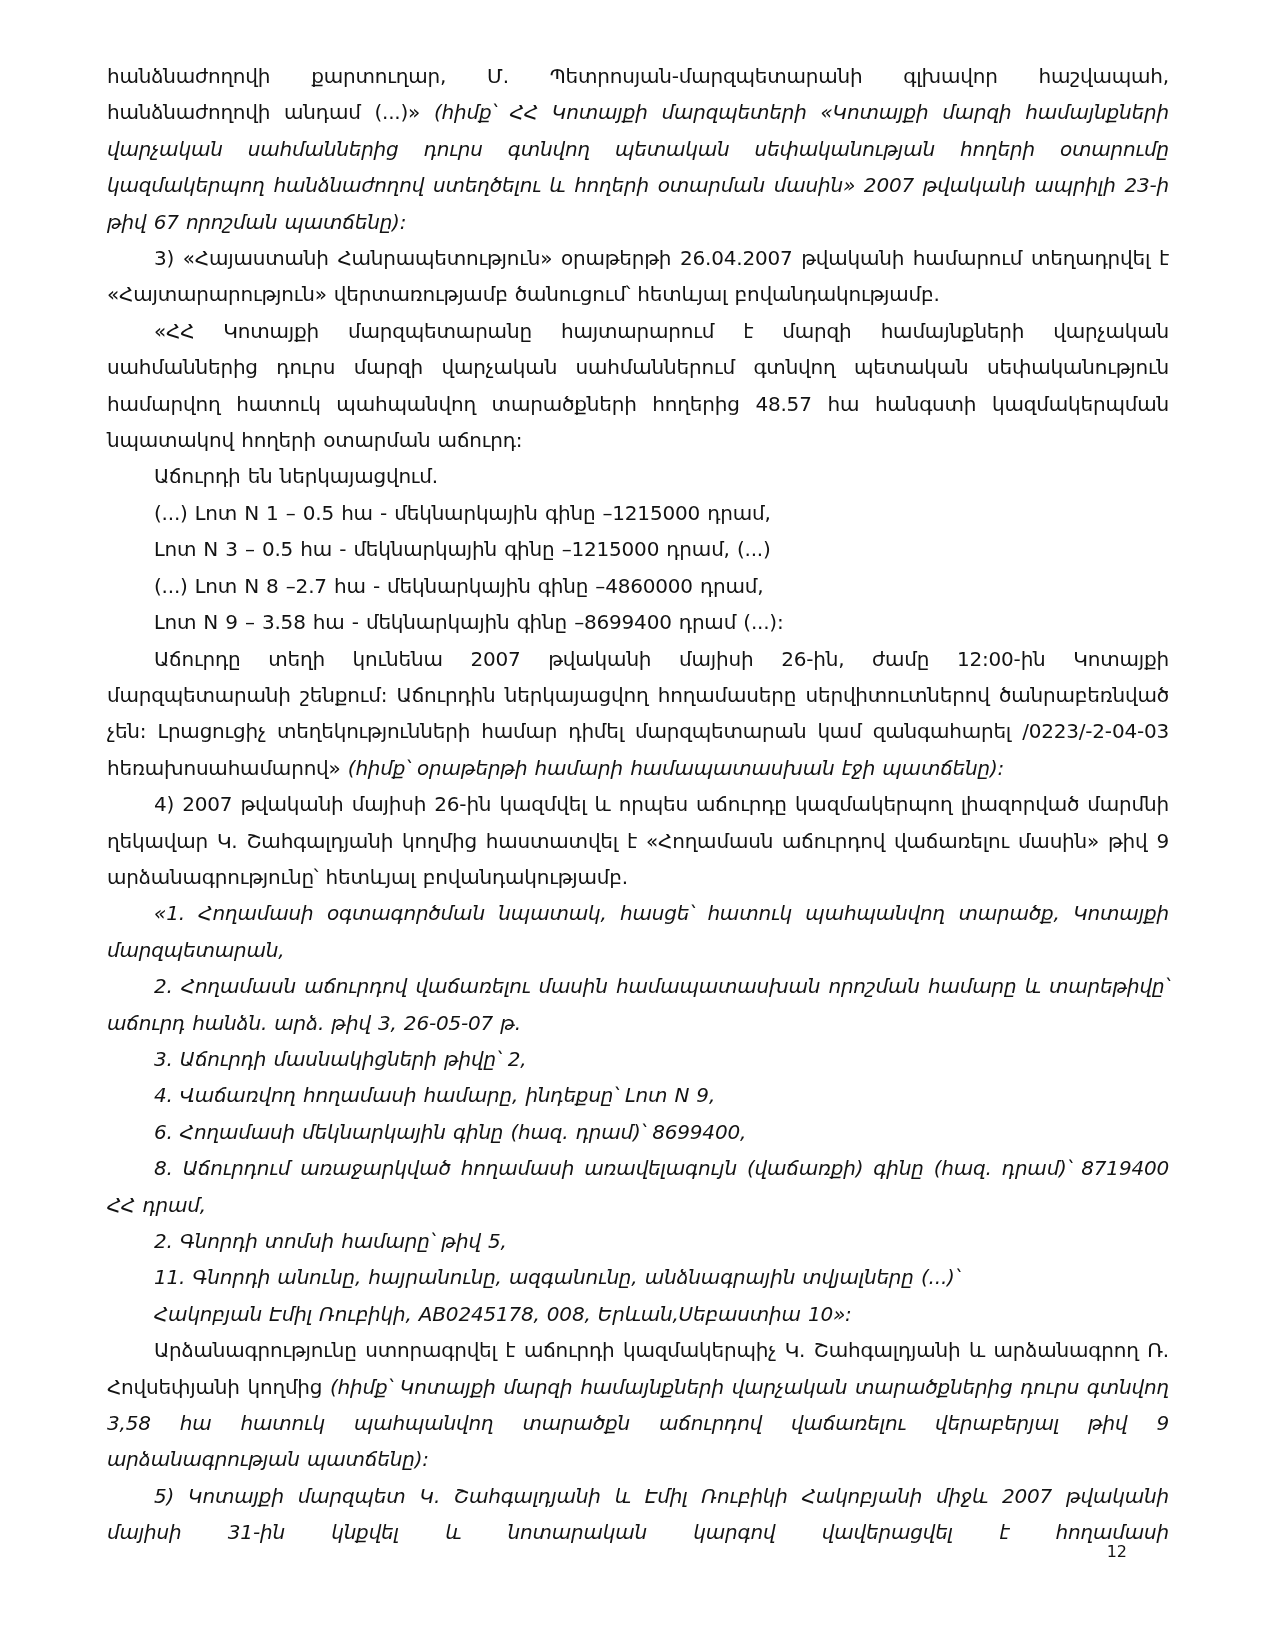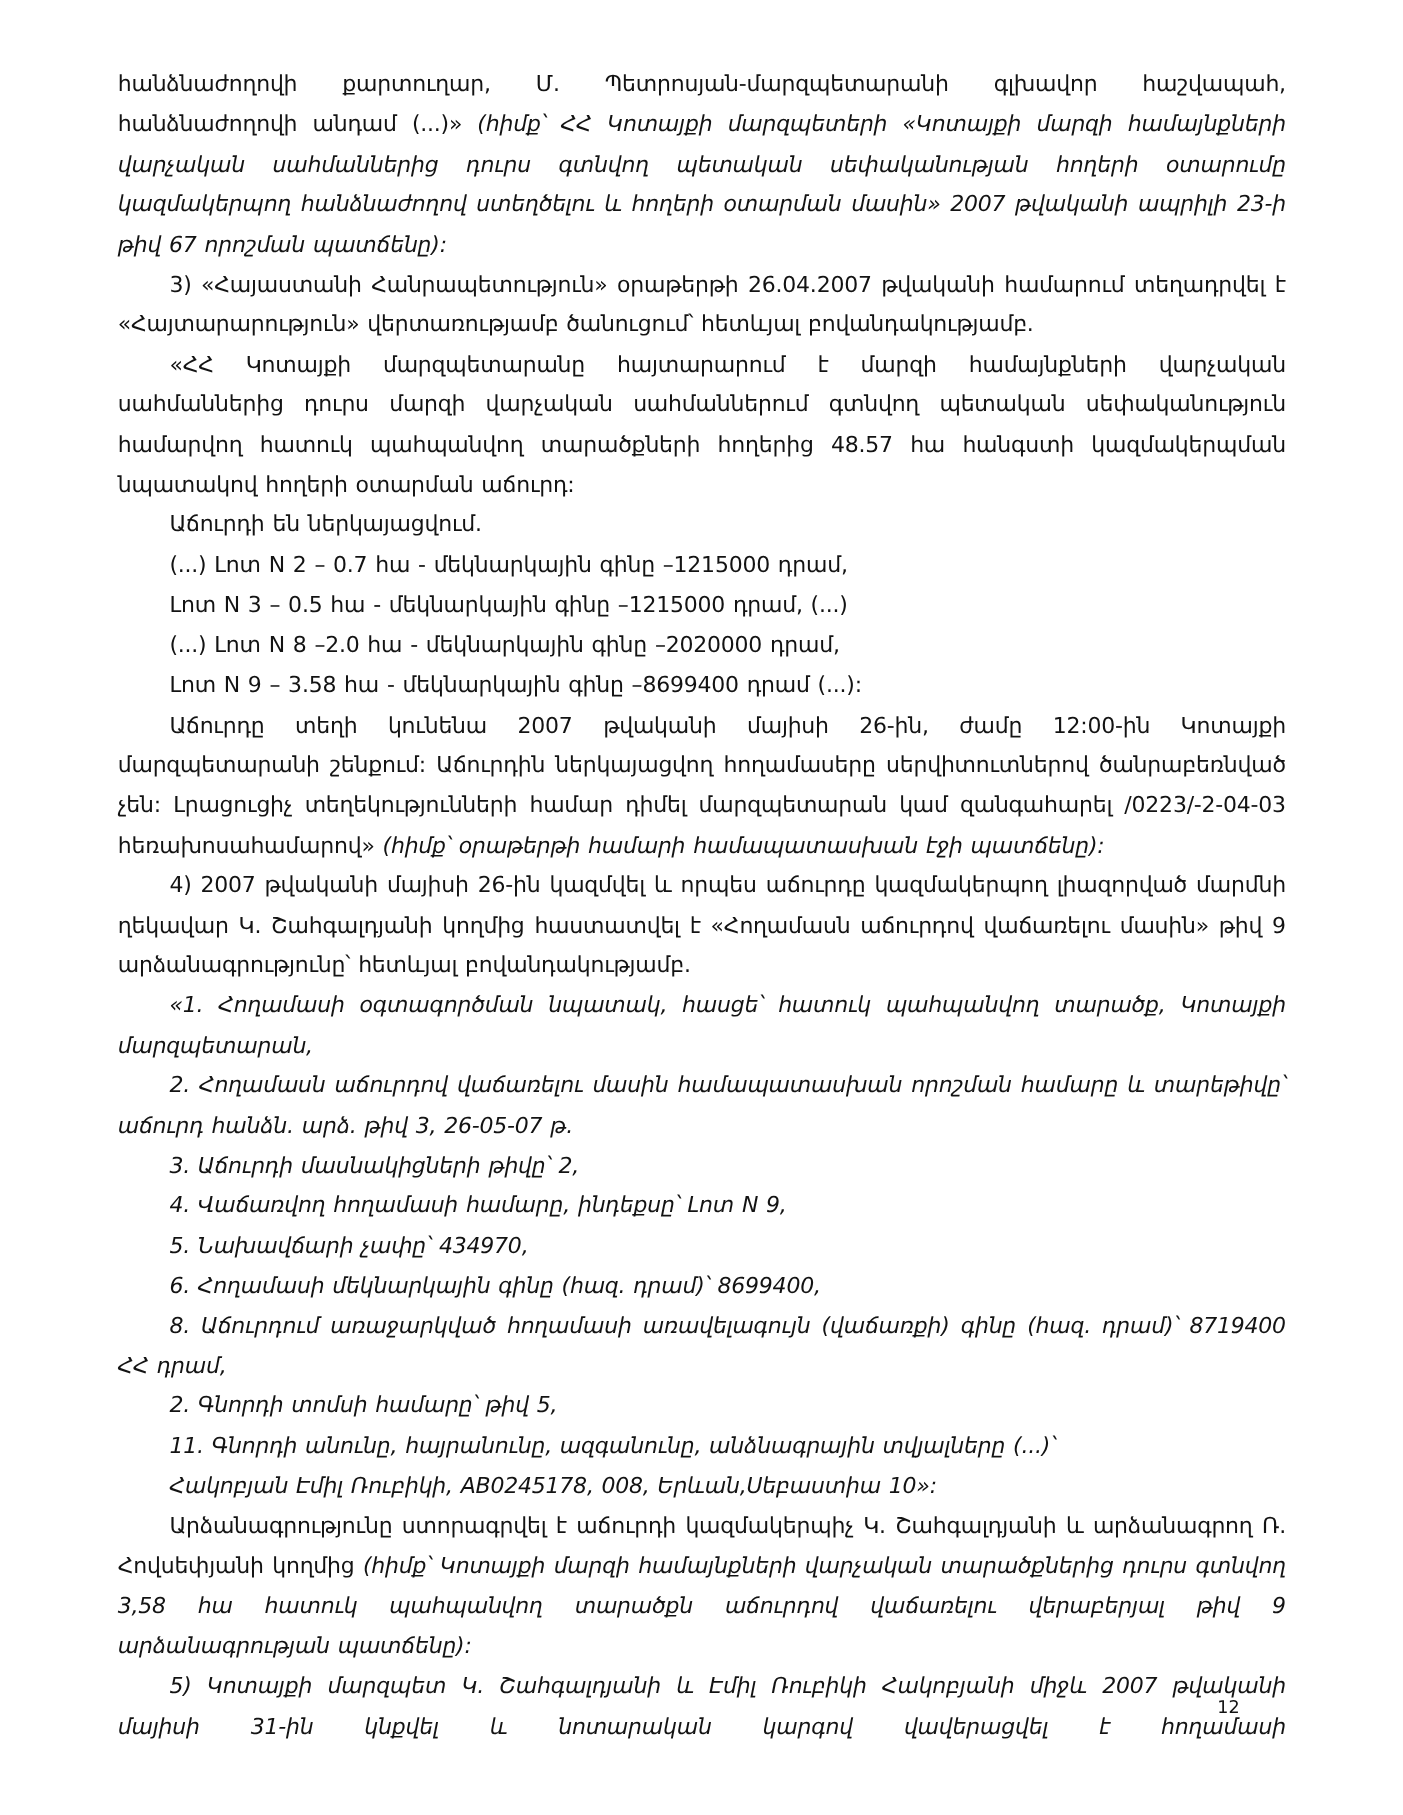--- a/index.html
+++ b/index.html
@@ -49,41 +49,40 @@
   <div class="content">
 
     <p class="para"><span>հանձնաժողովի քարտուղար, Մ. Պետրոսյան-մարզպետարանի գլխավոր հաշվապահ, հանձնաժողովի անդամ (...)» </span><span class="it">(հիմք՝ ՀՀ Կոտայքի մարզպետերի «Կոտայքի մարզի համայնքների վարչական սահմաններից դուրս գտնվող պետական սեփականության հողերի օտարումը կազմակերպող հանձնաժողով ստեղծելու և հողերի օտարման մասին» 2007 թվականի ապրիլի 23-ի թիվ 67 որոշման պատճենը):</span></p>
 
     <p class="para ind"><span>3) «Հայաստանի Հանրապետություն» օրաթերթի 26.04.2007 թվականի համարում տեղադրվել է «Հայտարարություն» վերտառությամբ ծանուցում՝ հետևյալ բովանդակությամբ.</span></p>
 
     <p class="para ind"><span>«ՀՀ Կոտայքի մարզպետարանը հայտարարում է մարզի համայնքների վարչական սահմաններից դուրս մարզի վարչական սահմաններում գտնվող պետական սեփականություն համարվող հատուկ պահպանվող տարածքների հողերից 48.57 հա հանգստի կազմակերպման նպատակով հողերի օտարման աճուրդ:</span></p>
 
     <p class="para ind"><span>Աճուրդի են ներկայացվում.</span></p>
 
-    <p class="para ind"><span>(...) Լոտ N 2 – 0.7 հա - մեկնարկային գինը –1215000 դրամ,</span></p>
+    <p class="para ind"><span>(...) Լոտ N 1 – 0.5 հա - մեկնարկային գինը –1215000 դրամ,</span></p>
 
     <p class="para ind"><span>Լոտ N 3 – 0.5 հա - մեկնարկային գինը –1215000 դրամ, (...)</span></p>
 
-    <p class="para ind"><span>(...) Լոտ N 8 –2.0 հա - մեկնարկային գինը –2020000 դրամ,</span></p>
+    <p class="para ind"><span>(...) Լոտ N 8 –2.7 հա - մեկնարկային գինը –4860000 դրամ,</span></p>
 
     <p class="para ind"><span>Լոտ N 9 – 3.58 հա - մեկնարկային գինը –8699400 դրամ (...):</span></p>
 
     <p class="para ind"><span>Աճուրդը տեղի կունենա 2007 թվականի մայիսի 26-ին, ժամը 12:00-ին Կոտայքի մարզպետարանի շենքում: Աճուրդին ներկայացվող հողամասերը սերվիտուտներով ծանրաբեռնված չեն: Լրացուցիչ տեղեկությունների համար դիմել մարզպետարան կամ զանգահարել /0223/-2-04-03 հեռախոսահամարով» </span><span class="it">(հիմք՝ օրաթերթի համարի համապատասխան էջի պատճենը):</span></p>
 
     <p class="para ind"><span>4) 2007 թվականի մայիսի 26-ին կազմվել և որպես աճուրդը կազմակերպող լիազորված մարմնի ղեկավար Կ. Շահգալդյանի կողմից հաստատվել է «Հողամասն աճուրդով վաճառելու մասին» թիվ 9 արձանագրությունը՝ հետևյալ բովանդակությամբ.</span></p>
 
     <p class="para ind"><span class="it">«1. Հողամասի օգտագործման նպատակ, հասցե՝ հատուկ պահպանվող տարածք, Կոտայքի մարզպետարան,</span></p>
 
     <p class="para ind"><span class="it">2. Հողամասն աճուրդով վաճառելու մասին համապատասխան որոշման համարը և տարեթիվը՝ աճուրդ հանձն. արձ. թիվ 3, 26-05-07 թ.</span></p>
 
     <p class="para ind"><span class="it">3. Աճուրդի մասնակիցների թիվը՝ 2,</span></p>
 
     <p class="para ind"><span class="it">4. Վաճառվող հողամասի համարը, ինդեքսը՝ Լոտ N 9,</span></p>
 
-    <p class="para ind"><span class="it">5. Նախավճարի չափը՝ 434970,</span></p>
 
     <p class="para ind"><span class="it">6. Հողամասի մեկնարկային գինը (հազ. դրամ)՝ 8699400,</span></p>
 
 
     <p class="para ind"><span class="it">8. Աճուրդում առաջարկված հողամասի առավելագույն (վաճառքի) գինը (հազ. դրամ)՝ 8719400 ՀՀ դրամ,</span></p>
 
     <p class="para ind"><span class="it">2. Գնորդի տոմսի համարը՝ թիվ 5,</span></p>
 
     <p class="para ind"><span class="it">11. Գնորդի անունը, հայրանունը, ազգանունը, անձնագրային տվյալները (...)՝</span></p>
 

